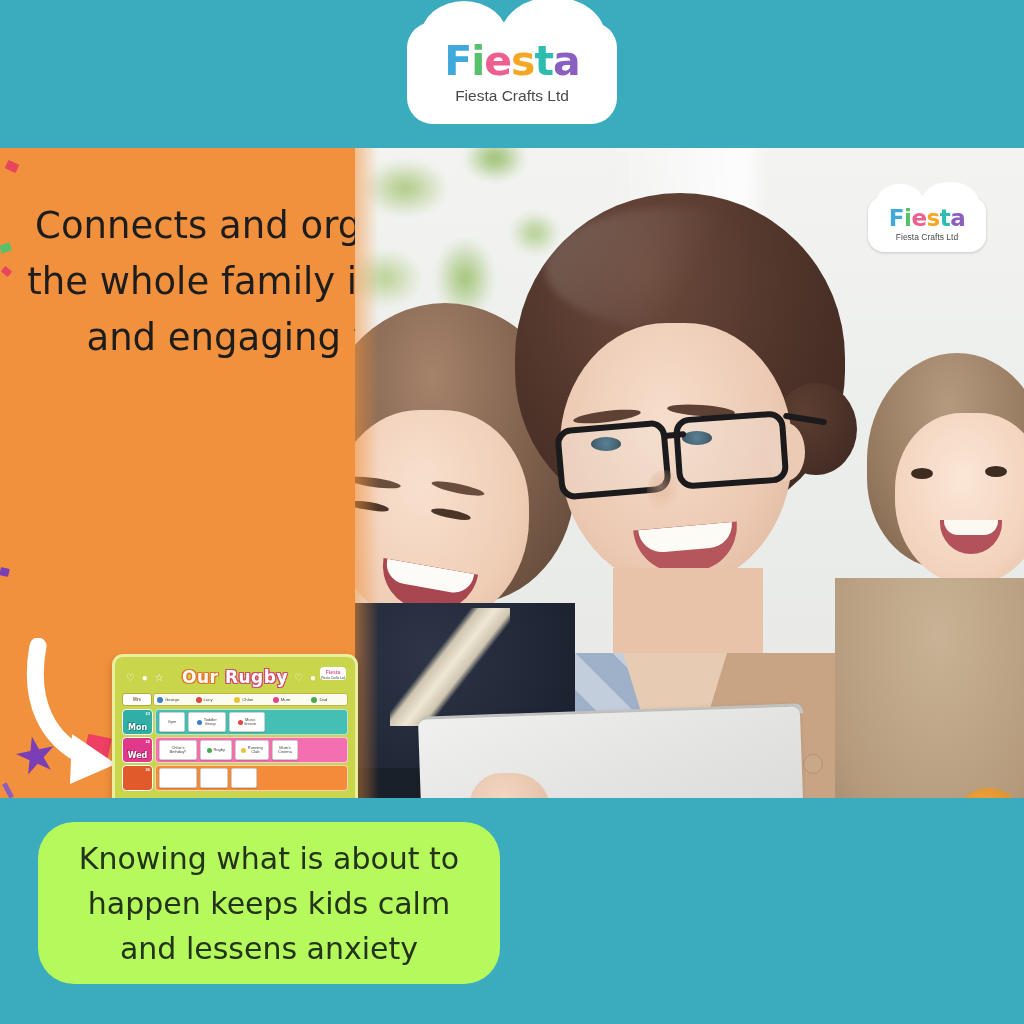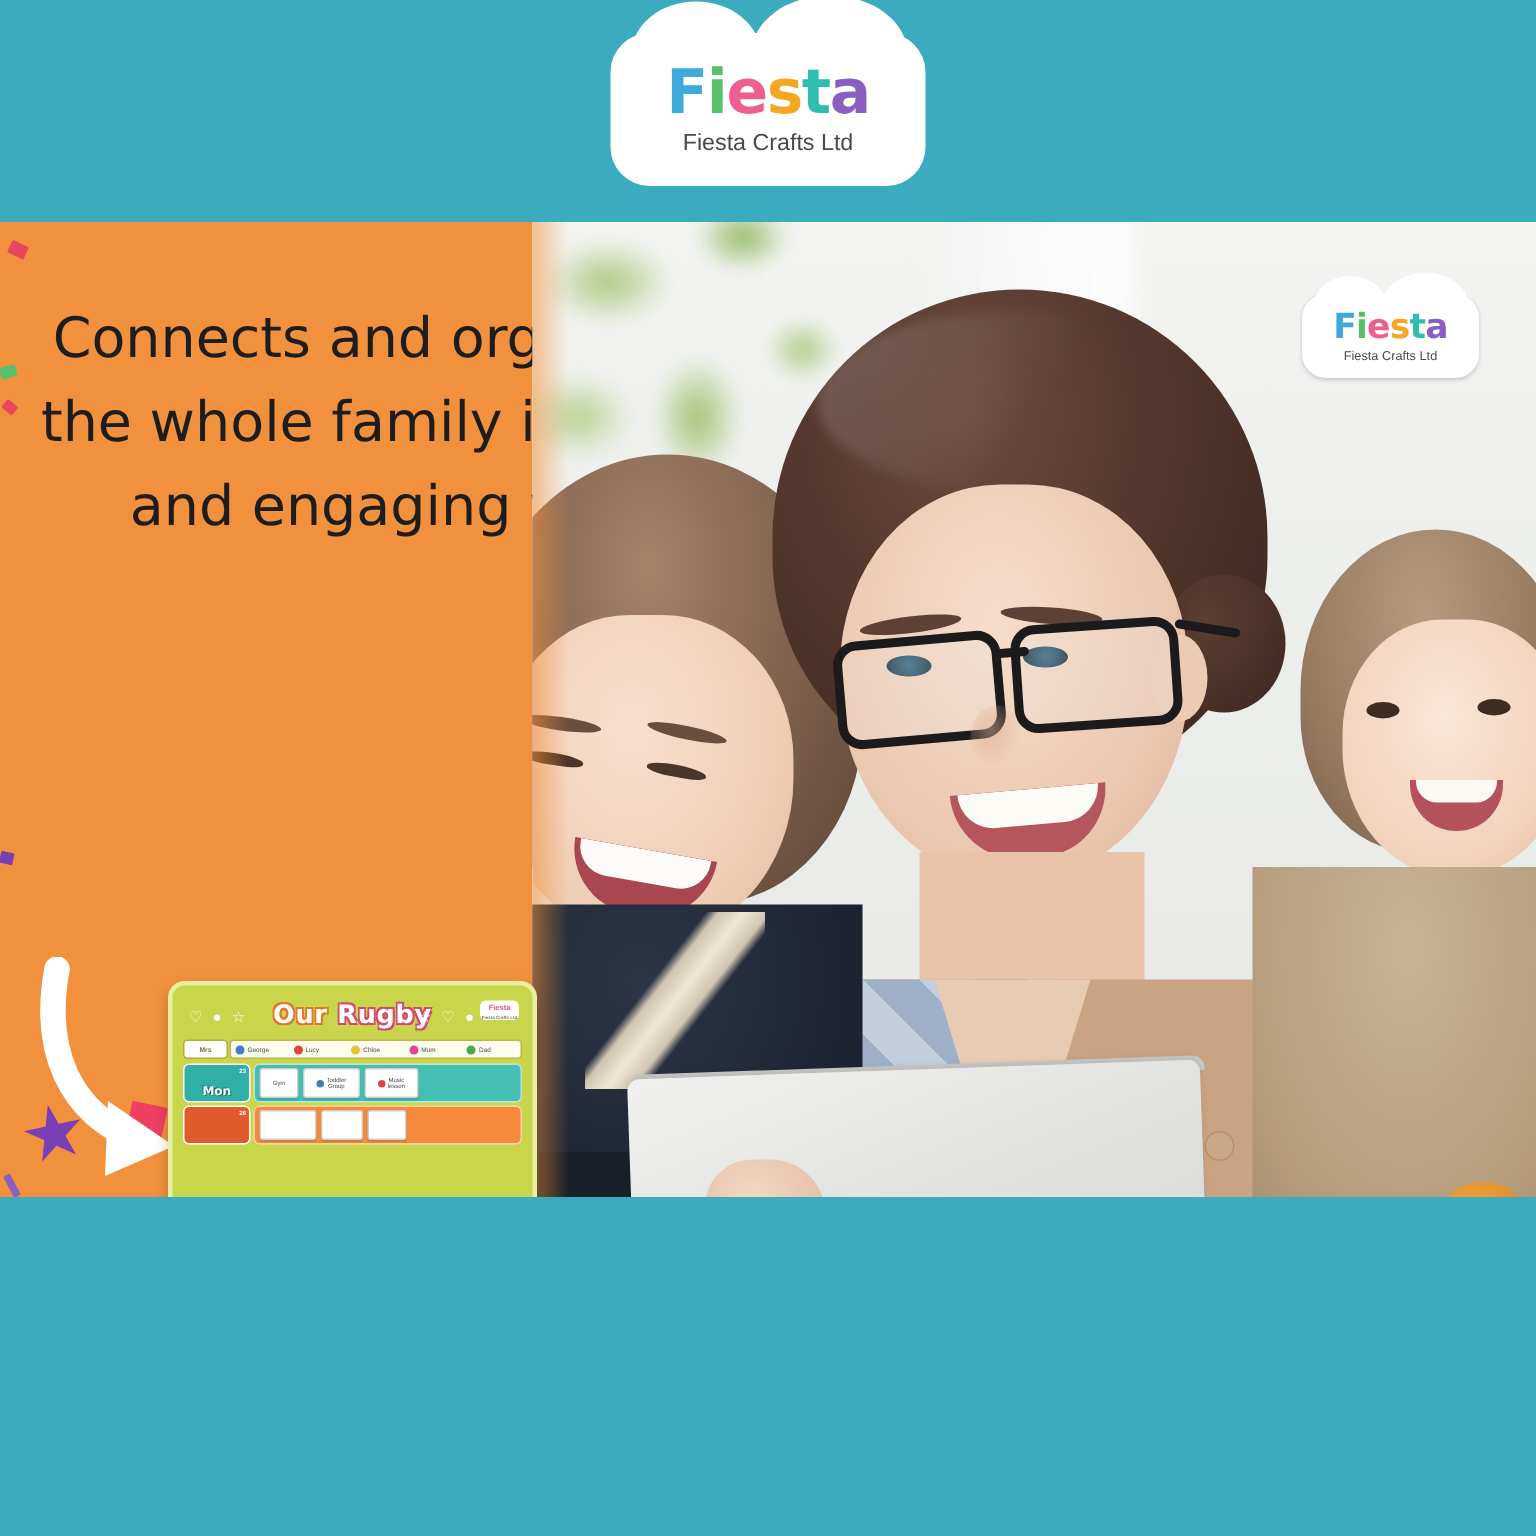--- a/index.html
+++ b/index.html
@@ -204,21 +204,21 @@
   .name-tab { width:30px; height:13px; background:#fff; border:1px solid #b9a83a; border-radius:3px;
      font-size:4.5px; text-align:center; line-height:12px; color:#8a6a3a; font-weight:bold;
      font-family:"Liberation Sans", sans-serif; }
   .names-strip { flex:1; height:13px; background:#fbfbee; border:1px solid #c4b34a; border-radius:3px;
      display:flex; align-items:center; }
   .name-cell { flex:1; display:flex; align-items:center; gap:2px; padding-left:3px; }
   .dot { width:6px; height:6px; border-radius:50%; flex:none; }
   .name-cell span { font-size:4.3px; color:#4a4a4a; font-family:"Liberation Sans", sans-serif; }
 
   .pl-row { display:flex; align-items:stretch; height:26px; margin-bottom:2px; }
-  .day-tab { width:45px; position:relative; border-radius:4px; display:flex; align-items:flex-end;
+  .day-tab { width:31px; position:relative; border-radius:4px; display:flex; align-items:flex-end;
      justify-content:center; padding-bottom:2px; border:1.5px solid #fff; }
   .day-tab b { font-family:"DejaVu Sans", sans-serif; font-size:8px; color:#fff; line-height:1;
      text-shadow:-.8px -.8px 0 rgba(0,0,0,.28), .8px .8px 0 rgba(0,0,0,.28); }
   .day-num { position:absolute; right:2px; top:1px; font-size:4px; color:#fff; font-weight:bold; }
   .day-band { flex:1; border-radius:4px; margin-left:2px; display:flex; align-items:center;
      gap:3px; padding:0 3px; border:1px solid rgba(255,255,255,.6); }
   .card { background:#fff; border:1px solid #cfcfcf; border-radius:2px; height:20px;
      display:flex; align-items:center; justify-content:center; gap:1.5px; padding:0 2px;
      box-shadow:0 1px 1px rgba(0,0,0,.12); }
   .card em { font-style:normal; font-size:4px; line-height:1.08; color:#444; text-align:center;
@@ -391,33 +391,61 @@
               </div>
             <div class="card" style="width:36px">
                 <i class="dot" style="background:#e0453f"></i>
                 <em>Music
 lesson</em>
               </div>
           </div>
         </div>
 
 
+        <div class="pl-row">
+          <div class="day-tab" style="background:#E0398B">
+            <span class="day-num">25</span>
+            <b>Wed</b>
+          </div>
+          <div class="day-band" style="background:#F36FAF">
+            <div class="card" style="width:38px">
+                <em>Chloe's
+Birthday!!</em>
+              </div>
+            <div class="card" style="width:32px">
+                <i class="dot" style="background:#4aa84f"></i>
+                <em>Rugby</em>
+              </div>
+            <div class="card" style="width:34px">
+                <i class="dot" style="background:#e8c33a"></i>
+                <em>Running
+Club</em>
+              </div>
+            <div class="card" style="width:26px">
+                <em>Mum's
+Cinema</em>
+              </div>
+          </div>
+        </div>
 
         <div class="pl-row">
           <div class="day-tab" style="background:#E05A2B">
             <span class="day-num">26</span>
 
           </div>
           <div class="day-band" style="background:#F38B3A">
             <div class="card" style="width:38px"></div>
             <div class="card" style="width:28px"></div>
             <div class="card" style="width:26px"></div>
           </div>
         </div>
 
       </div>
     </div>
   </div>
 
   <div class="bottom">
+    <div class="bbox bbox-green">
+      <p>Knowing what is about to happen keeps kids calm and lessens anxiety</p>
+    </div>
   </div>
 
 </div>
 
 </body></html>

